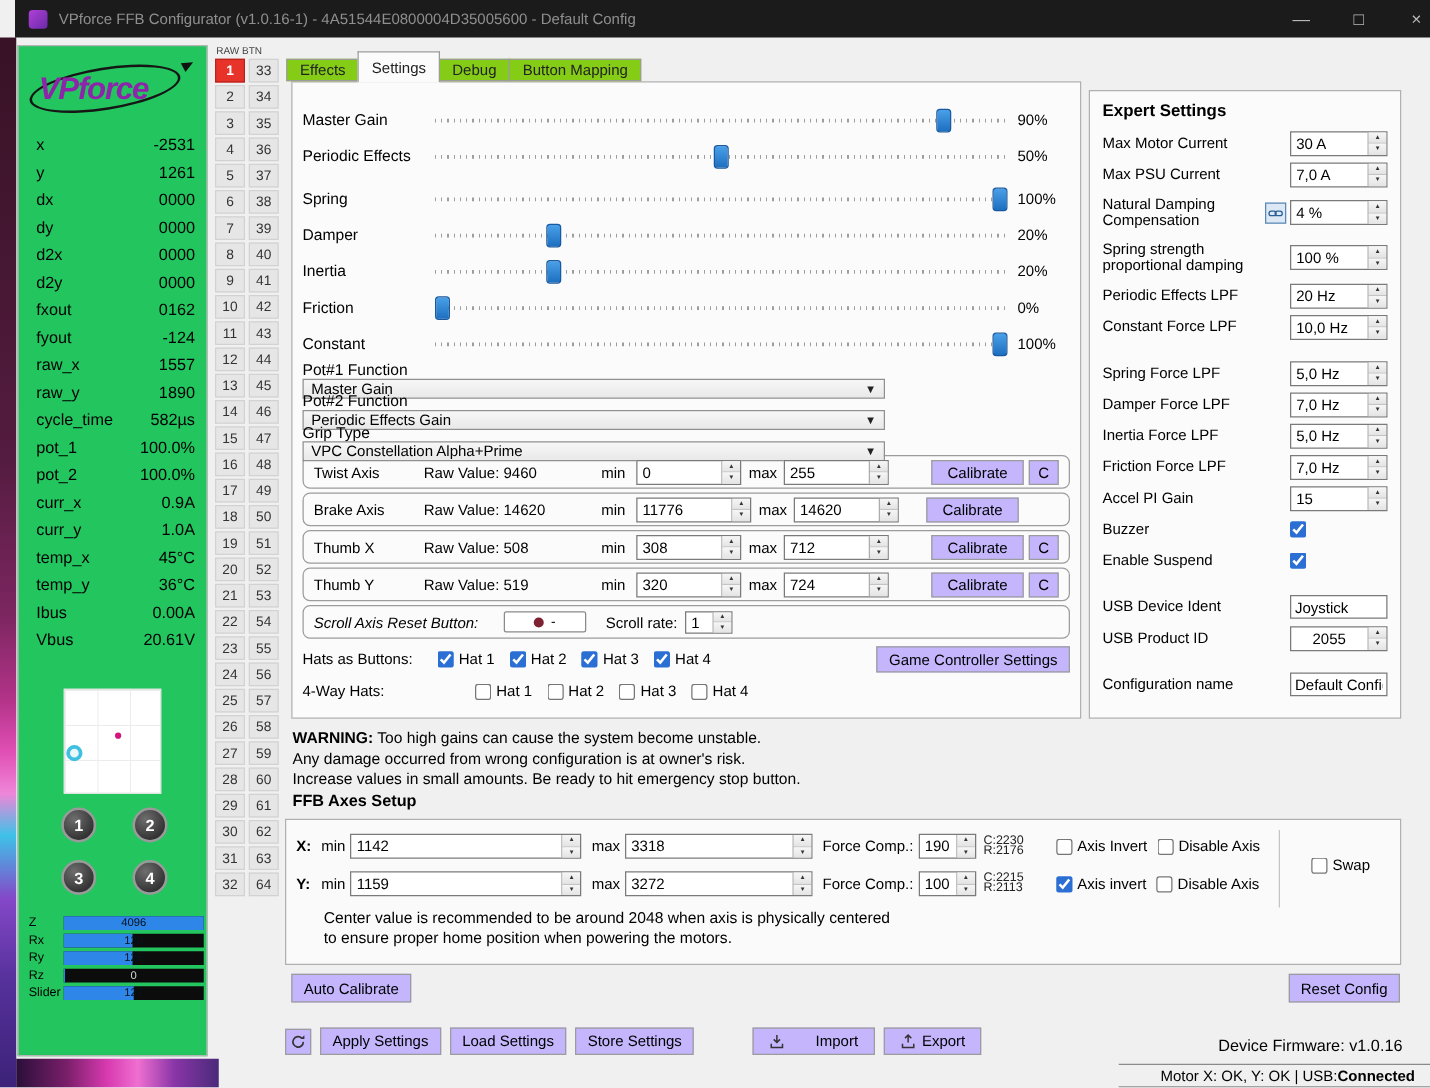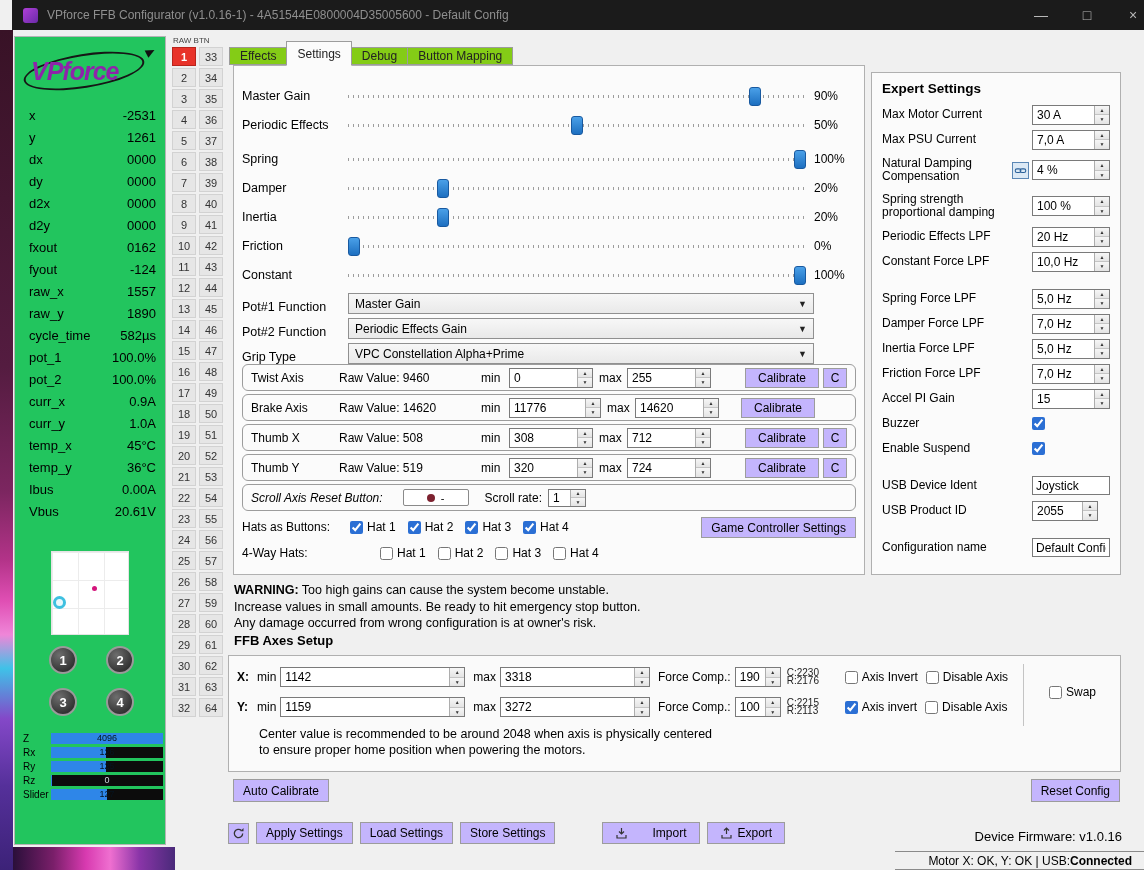--- a/index.html
+++ b/index.html
@@ -82,21 +82,21 @@
   .s-row { display:flex; align-items:center; height:29px; }
   .s-row.gap-after { margin-bottom:5px; }
   .s-label { width:106px; font-size:12.5px; }
   .s-track { flex:1; position:relative; height:20px; margin-right:8px; }
   .s-ticks { position:absolute; left:0; right:0; top:9px; height:3px;
              background-image:repeating-linear-gradient(90deg,#9d9d9d 0 1px,transparent 1px 5px); }
   .s-handle { position:absolute; top:1px; width:12px; height:19px;
               background:linear-gradient(#4aa0e8,#1d6fc0); border:1px solid #1859a0;
               border-radius:3px; transform:translateX(-50%); }
   .s-pct { width:42px; font-size:12px; }
-  .c-row { display:flex; align-items:flex-end; height:25px; }
+  .c-row { display:flex; align-items:flex-start; height:25px;flex-direction:column; }
   .c-label { width:106px; font-size:12.5px; }
   .combo { width:466px; height:21px; background:linear-gradient(#f7f7f7,#e9e9e9);
            border:1px solid #909090; display:flex; align-items:center; padding:0 6px; font-size:12px; }
   .combo-chev { margin-left:auto; font-size:9px; color:#222; }
   .calib { height:27px; border:1px solid #9c9c9c; border-radius:6px; display:flex;
            align-items:center; padding:0 8px; margin-bottom:3px; font-size:12px; }
   .cal-label { width:88px; }
   .cal-raw { width:142px; }
   .minmax-l { width:28px; }
   .btn { background:#c4b5fd; border:1px solid #9c9c9c; font-size:12px;
@@ -622,22 +622,22 @@
         <label class="chk">
           <input type="checkbox" style="">
           <span>Hat 4</span>
         </label>
       </span>
   </div>
 </div>
 
 <div class="warning">
   <div><b>WARNING:</b><span> Too high gains can cause the system become unstable.</span></div>
+  <div>Any damage occurred from wrong configuration is at owner's risk.</div>
   <div>Increase values in small amounts. Be ready to hit emergency stop button.</div>
-  <div>Any damage occurred from wrong configuration is at owner's risk.</div>
 </div>
 
 <div class="ffb-title">FFB Axes Setup</div>
 
 <div class="ffb-group">
   <div id="ffb-rows">
       <div class="ffb-row">
         <span class="ffb-axis">X:</span>
         <span class="ffb-l">min</span>
         <div class="spin" style="width: 185px;">
@@ -891,21 +891,21 @@
       </div>
       <div class="x-row gap">
         <span class="x-label">USB Device Ident</span>
         <div class="x-ctrl">
           <input type="text" value="Joystick" style="">
         </div>
       </div>
       <div class="x-row">
         <span class="x-label">USB Product ID</span>
         <div class="x-ctrl">
-          <div class="spin" style="width: 66px;">
+          <div class="spin" style="width: 78px; padding-left: 13px;">
             <span class="spin-val">2055</span>
             <div class="spin-arrows">
               <span>▲</span>
               <span>▼</span>
             </div>
           </div>
         </div>
       </div>
       <div class="x-row gap">
         <span class="x-label">Configuration name</span>

